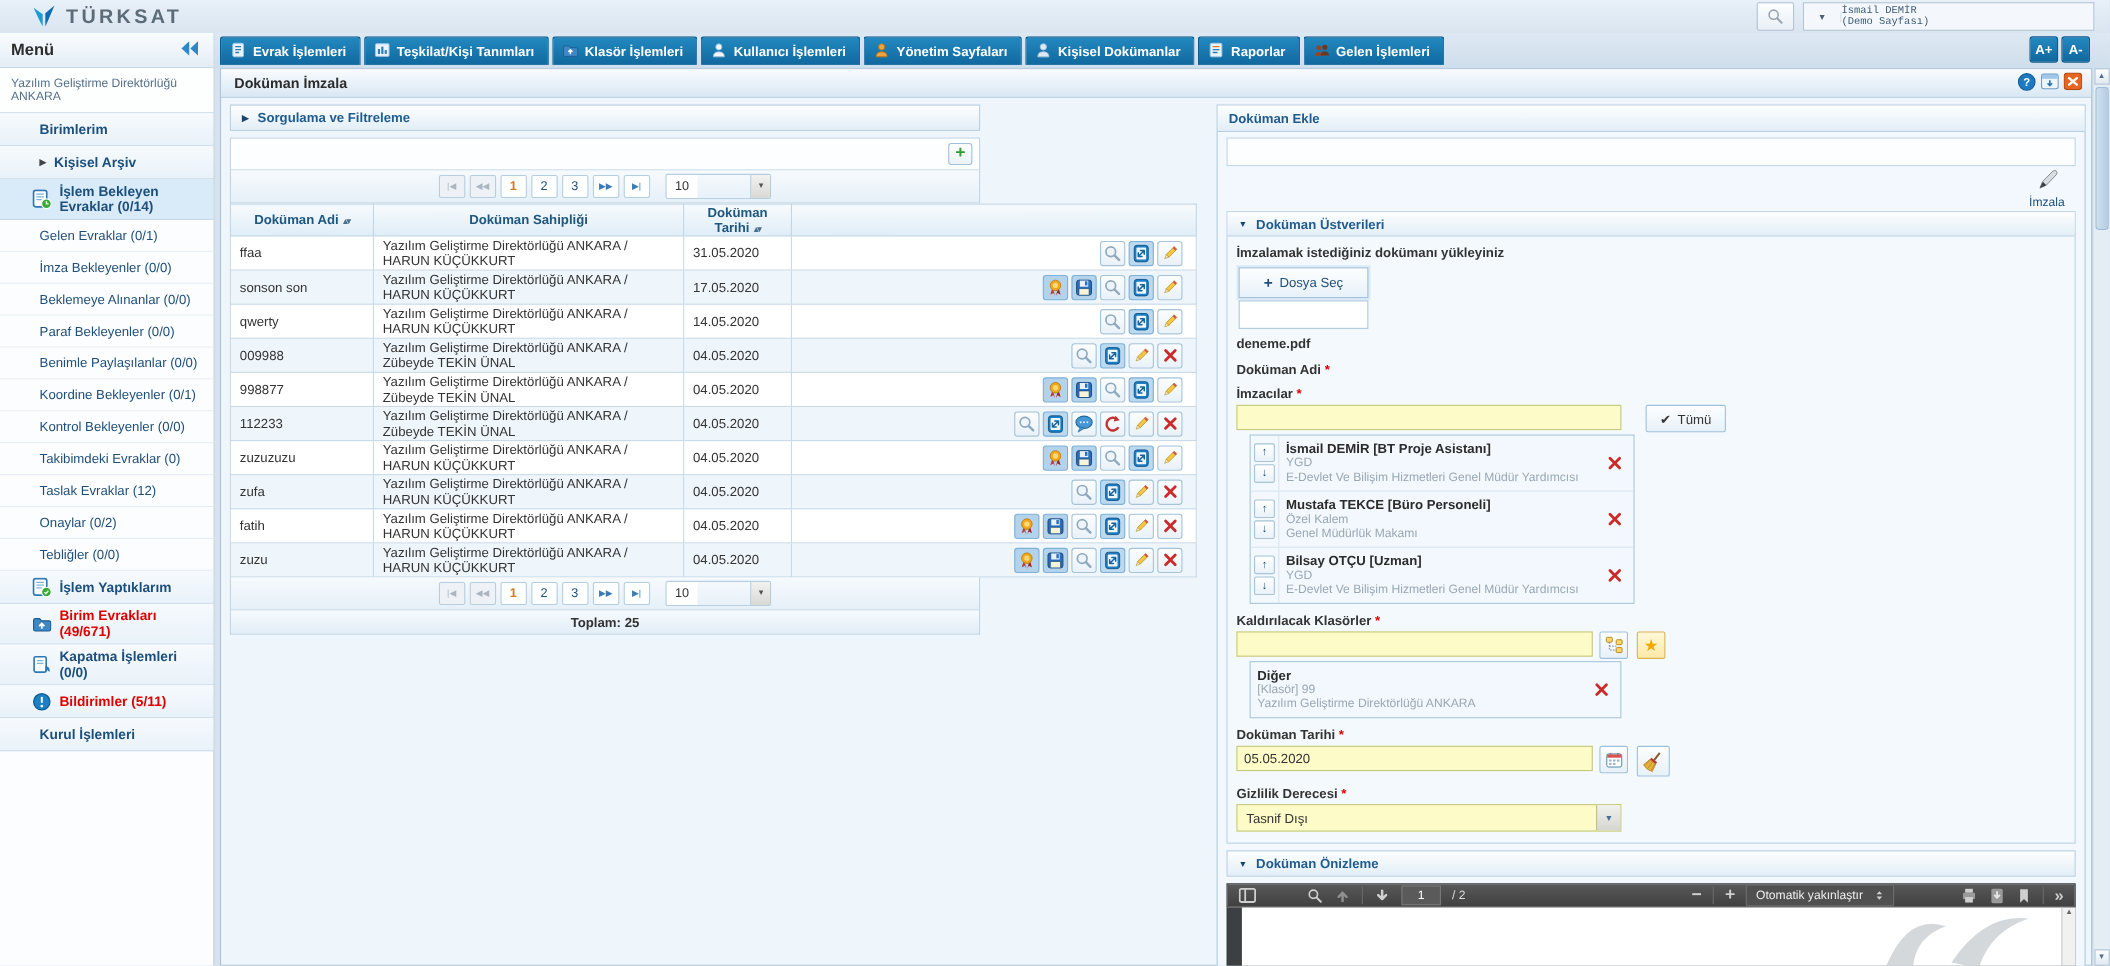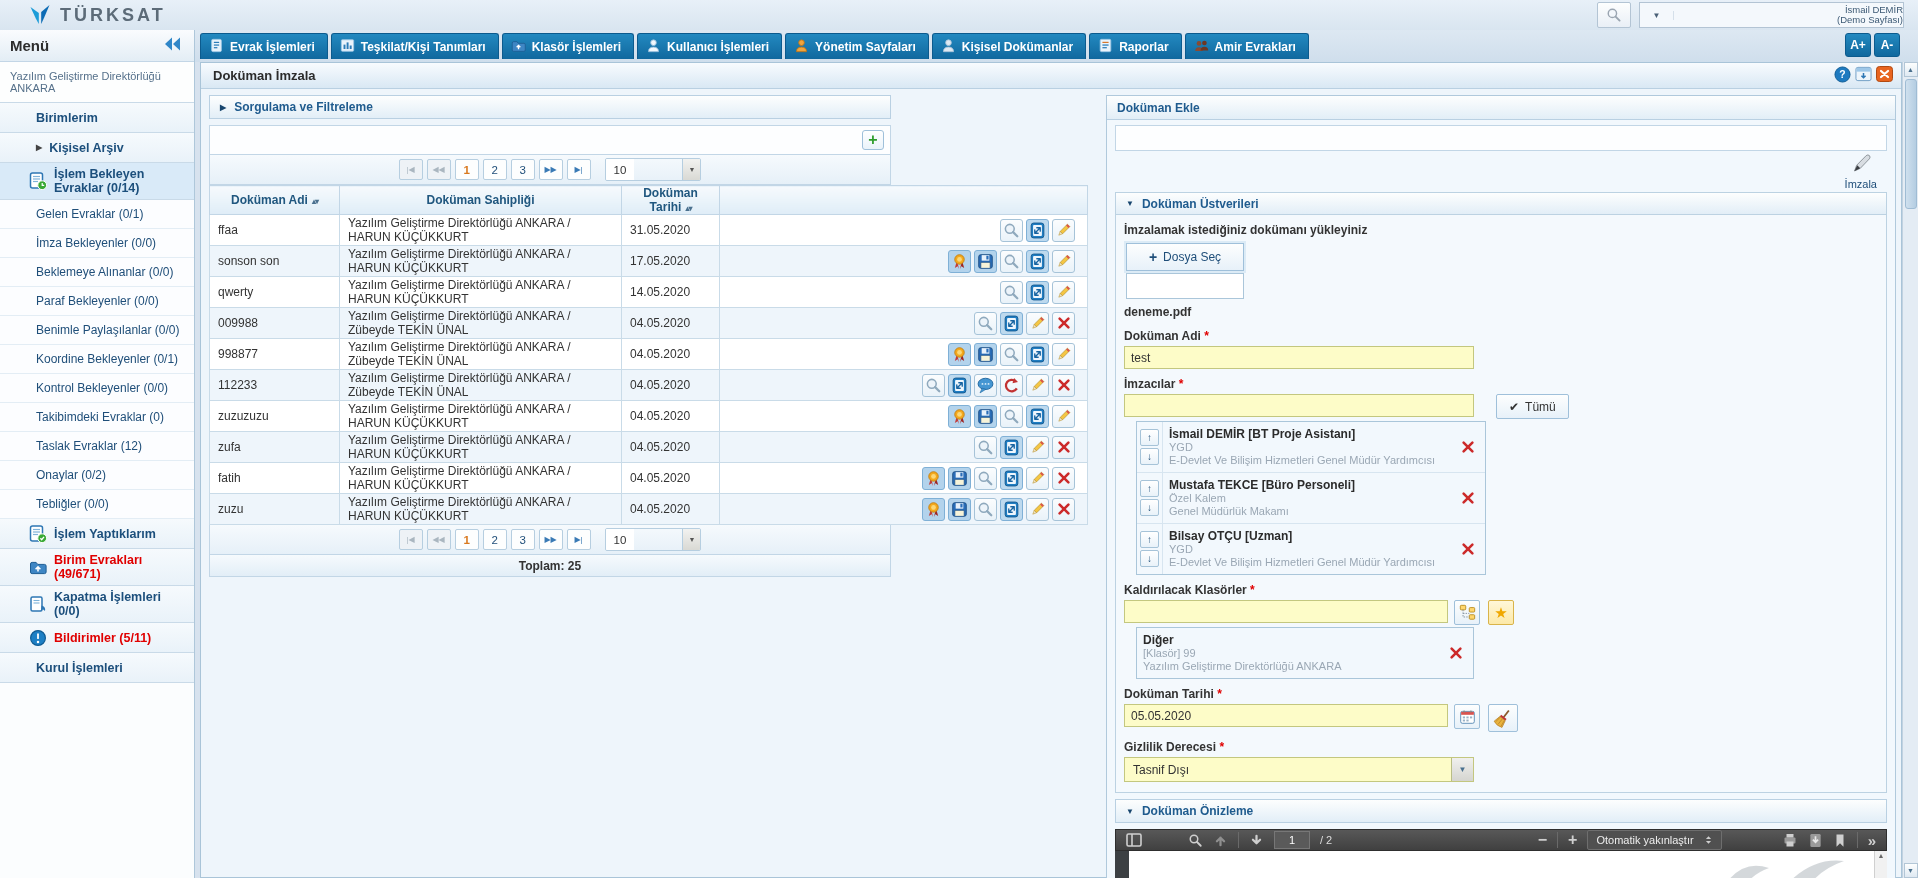--- a/index.html
+++ b/index.html
@@ -7,21 +7,21 @@
     font-family:"Liberation Sans", sans-serif; font-size:12px; background:#d7e2ee; color:#333; }
 
   
   .topbar { height:30px; background:linear-gradient(#e8f0f8,#d9e5f0); display:flex; align-items:center; padding:0 8px 0 26px; }
   .logo { display:flex; align-items:center; gap:6px; }
   .logo span { font-size:18px; font-weight:bold; color:#5c6b78; letter-spacing:3px; }
   .top-right { margin-left:auto; display:flex; align-items:center; gap:8px; }
   .search-btn { width:34px; height:26px; border:1px solid #b3c4d4; background:linear-gradient(#fdfefe,#e9eff6); border-radius:2px; display:flex; align-items:center; justify-content:center; }
   .user-box { width:265px; height:26px; border:1px solid #b3c4d4; background:#f4f8fc; display:flex; align-items:center; margin-right:6px; }
   .user-caret { width:34px; text-align:center; color:#4a6076; font-size:8px; border-right:1px solid #d5e0ea; }
-  .user-text { flex:1; text-align:right; line-height:10px; color:#3d5a75; font-size:9.5px; }
+  .user-text { flex:1; text-align:left; line-height:10px; color:#3d5a75; font-size:9.5px;font-family:Liberation Mono, monospace; }
 
   
   .mainrow { display:flex; height:848px; }
   .sidebar { width:195px; background:#fbfdfe; border-right:1px solid #aec7da; flex:none; }
   .workarea { flex:1; min-width:0; }
 
   
   .menu-head { height:32px; background:linear-gradient(#fafcfe,#e3edf5); border-bottom:1px solid #c3d6e6; display:flex; align-items:center; padding:0 8px 0 10px; }
   .menu-head .t { font-size:15px; font-weight:bold; color:#2d2d2d; }
   .menu-collapse { margin-left:auto; cursor:pointer; }
@@ -317,21 +317,21 @@
               </svg></span>
             <span>Raporlar</span>
           </div>
           <div class="tab">
             <span><svg width="15" height="15" viewBox="0 0 18 16">
                 <circle cx="6" cy="5.5" r="2.8" fill="#8a4a32"></circle>
                 <path d="M1.5 14.5 q0-4.4 4.5-4.4 t4.5 4.4 Z" fill="#8a4a32"></path>
                 <circle cx="12.5" cy="5" r="2.8" fill="#6e3722"></circle>
                 <path d="M8 14 q0-4.4 4.5-4.4 t4.5 4.4 Z" fill="#6e3722"></path>
               </svg></span>
-            <span>Amir Evrakları</span>
+            <span>Gelen İşlemleri</span>
           </div>
         </span>
       <div class="font-btns">
         <button>A+</button>
         <button>A-</button>
       </div>
     </nav>
 
     <div class="window">
       <div class="titlebar">
@@ -954,21 +954,20 @@
               <div class="subbody">
                 <div class="hint">İmzalamak istediğiniz dokümanı yükleyiniz</div>
                 <div class="filebtn">
                   <span class="plus">+</span>
                   <span>Dosya Seç</span>
                 </div>
                 <div class="filebox"></div>
                 <div class="fname">deneme.pdf</div>
 
                 <div class="flabel req">Doküman Adi</div>
-                <input class="yinput" value="test" style="">
 
                 <div class="flabel req">İmzacılar</div>
                 <div class="inline">
                   <input class="yinput" style="">
                   <div class="tumu">
                     <span>✔</span>
                     <span>Tümü</span>
                   </div>
                 </div>
                 <div class="plist" id="signer-list" style="margin-left:12px;">

